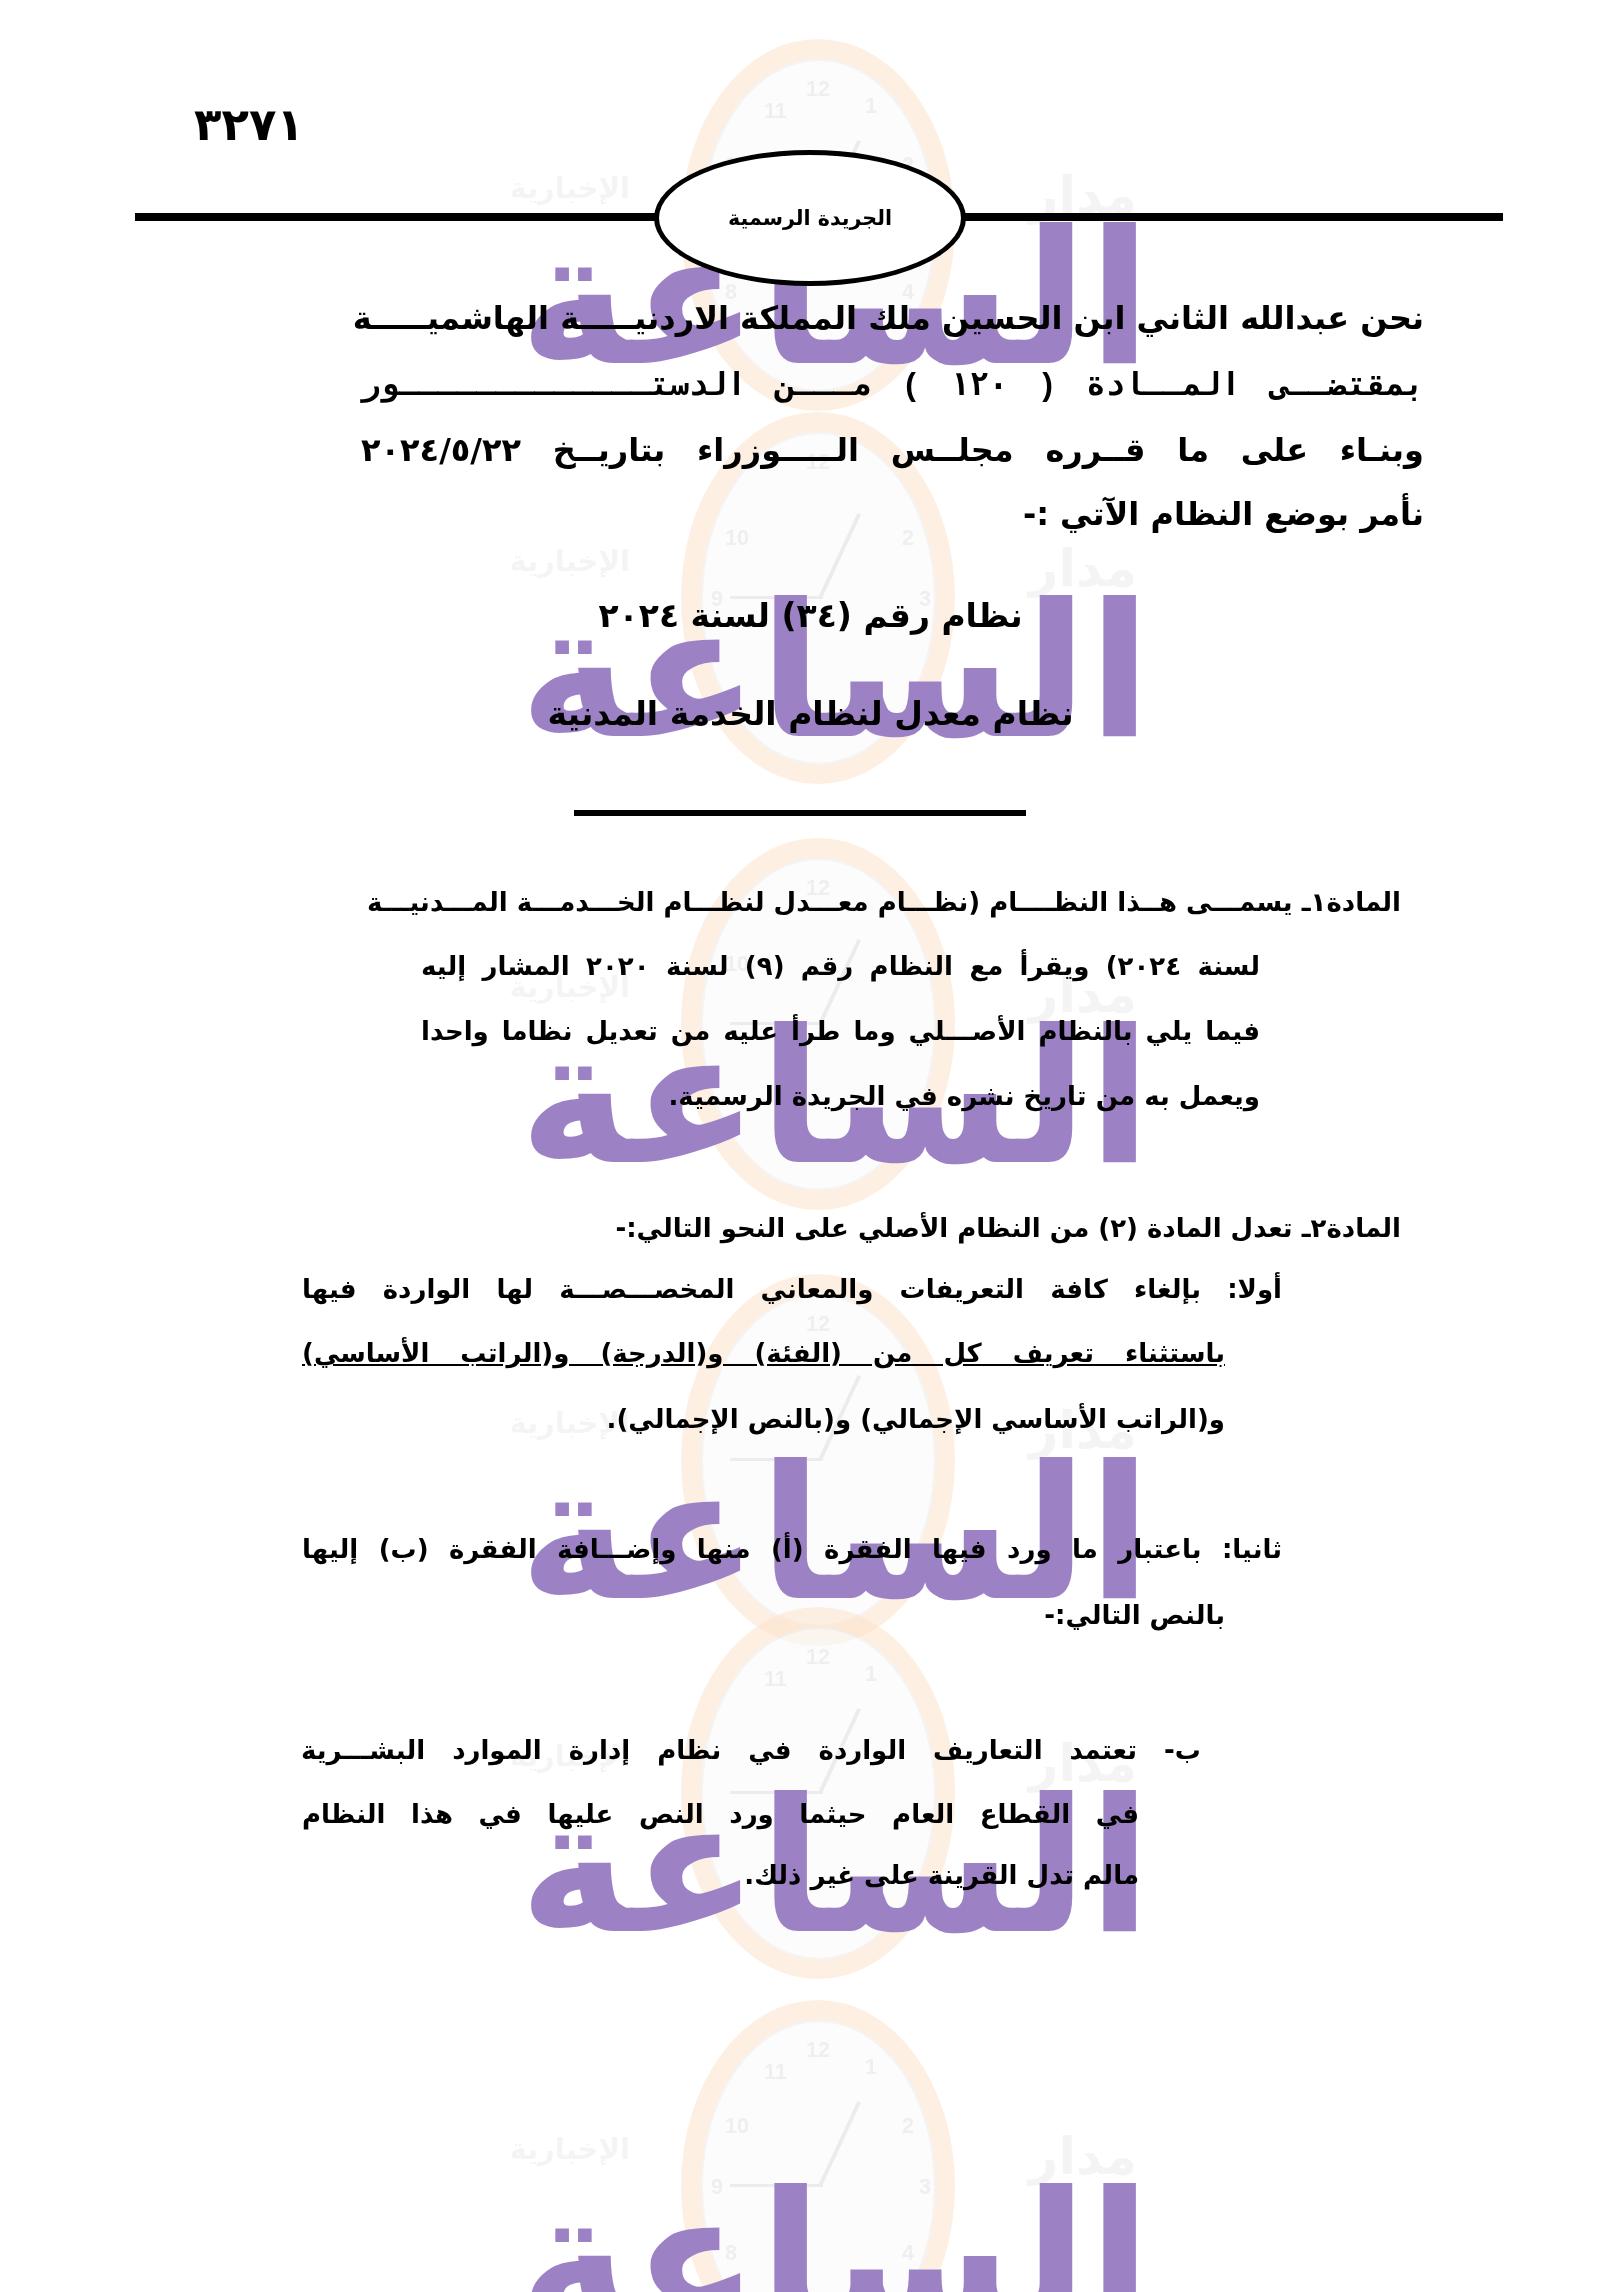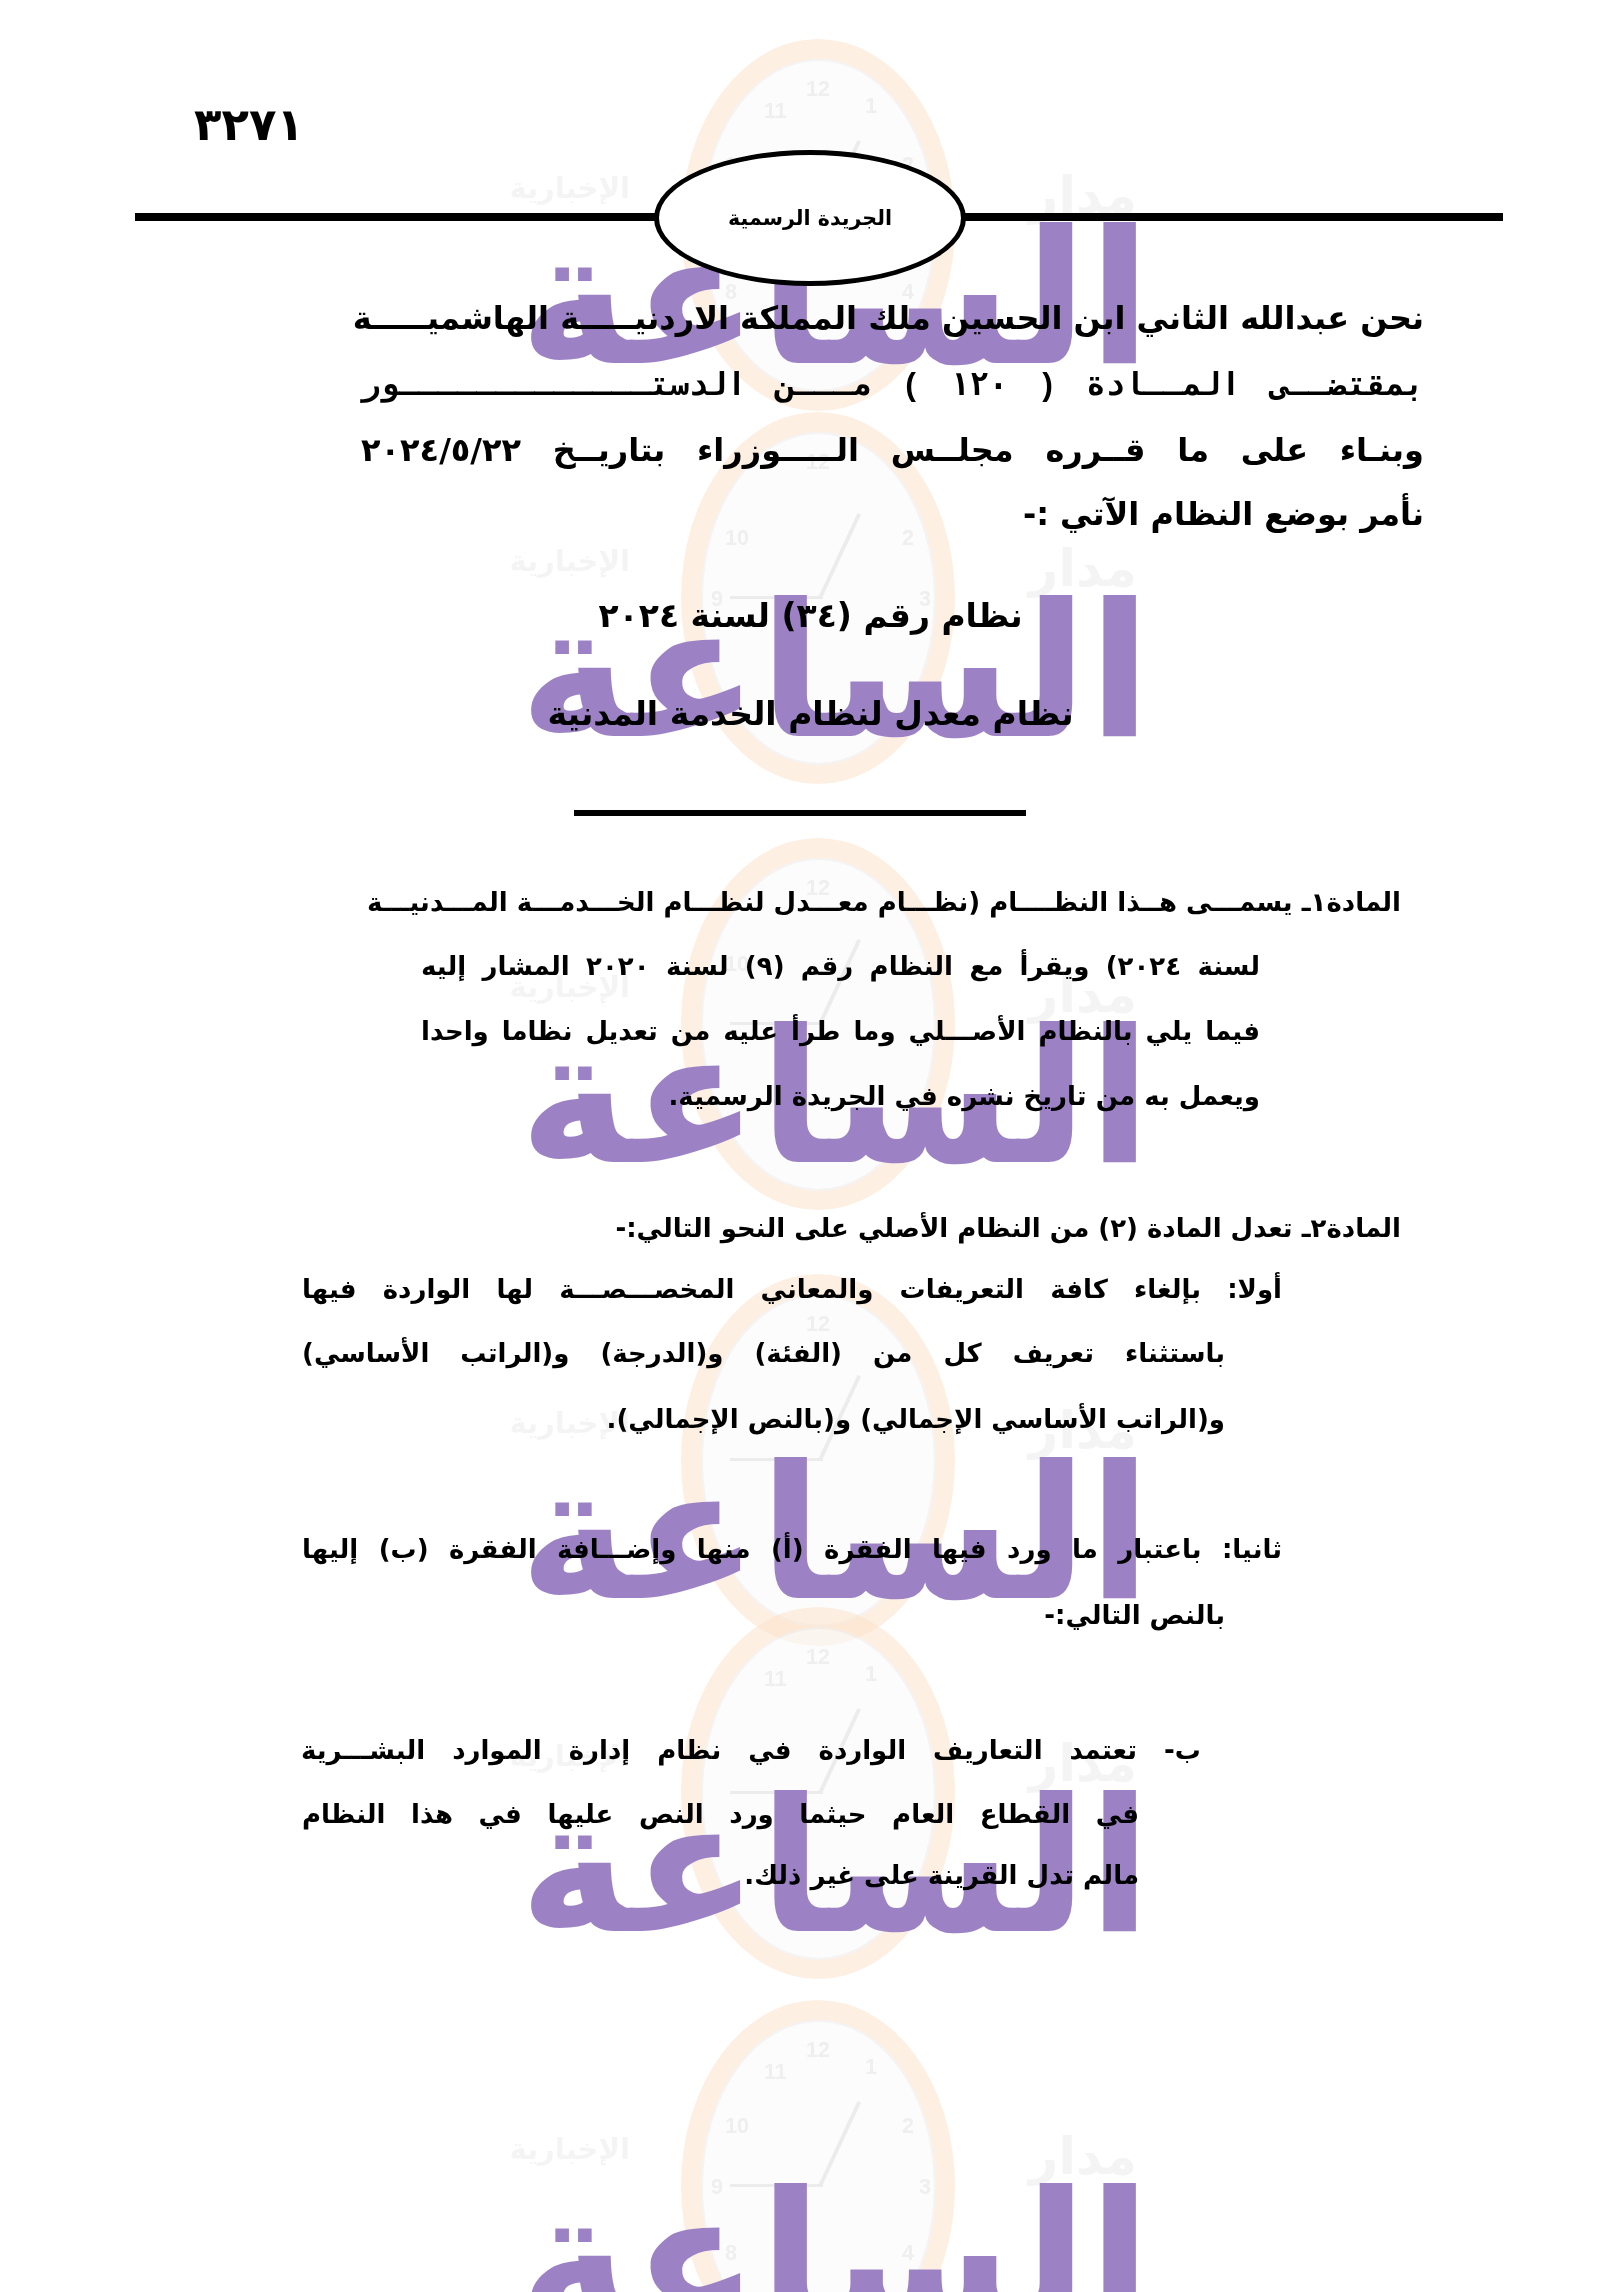--- a/index.html
+++ b/index.html
@@ -144,21 +144,21 @@
 <div class="line title" style="top:694px;">نظام معدل لنظام الخدمة المدنية</div>
 <div class="abs separator"></div>
 
 <div class="line art justify" style="top:887px; right:220px; width:980px;">المادة١ـ يسمـــى هــذا النظــــام (نظـــام معـــدل لنظـــام الخـــدمـــة المـــدنيـــة</div>
 <div class="line art justify" style="top:951px; right:361px; width:839px;">لسنة ٢٠٢٤) ويقرأ مع النظام رقم (٩) لسنة ٢٠٢٠ المشار إليه</div>
 <div class="line art justify" style="top:1016px; right:361px; width:839px;">فيما يلي بالنظام الأصـــلي وما طرأ عليه من تعديل نظاما واحدا</div>
 <div class="line art" style="top:1081px; right:361px;">ويعمل به من تاريخ نشره في الجريدة الرسمية.</div>
 
 <div class="line art" style="top:1213px; right:220px;">المادة٢ـ تعدل المادة (٢) من النظام الأصلي على النحو التالي:-</div>
 <div class="line art justify" style="top:1274px; right:339px; width:980px;">أولا: بإلغاء كافة التعريفات والمعاني المخصـــصـــة لها الواردة فيها</div>
-<div class="line art justify" style="top:1338px; right:396px; width:923px;">باستثناء تعريف كل من (الفئة) و(الدرجة) و(الراتب الأساسي)</div>
+<div class="line art justify" style="top:1338px; right:396px; width:923px;text-decoration:underline;">باستثناء تعريف كل من (الفئة) و(الدرجة) و(الراتب الأساسي)</div>
 <div class="line art" style="top:1404px; right:396px;">و(الراتب الأساسي الإجمالي) و(بالنص الإجمالي).</div>
 
 <div class="line art justify" style="top:1534px; right:339px; width:980px;">ثانيا: باعتبار ما ورد فيها الفقرة (أ) منها وإضـــافة الفقرة (ب) إليها</div>
 <div class="line art" style="top:1600px; right:396px;">بالنص التالي:-</div>
 
 <div class="line art justify" style="top:1735px; right:420px; width:900px;">ب- تعتمد التعاريف الواردة في نظام إدارة الموارد البشـــرية</div>
 <div class="line art justify" style="top:1799px; right:482px; width:837px;">في القطاع العام حيثما ورد النص عليها في هذا النظام</div>
 <div class="line art" style="top:1860px; right:482px;">مالم تدل القرينة على غير ذلك.</div>
 
 

